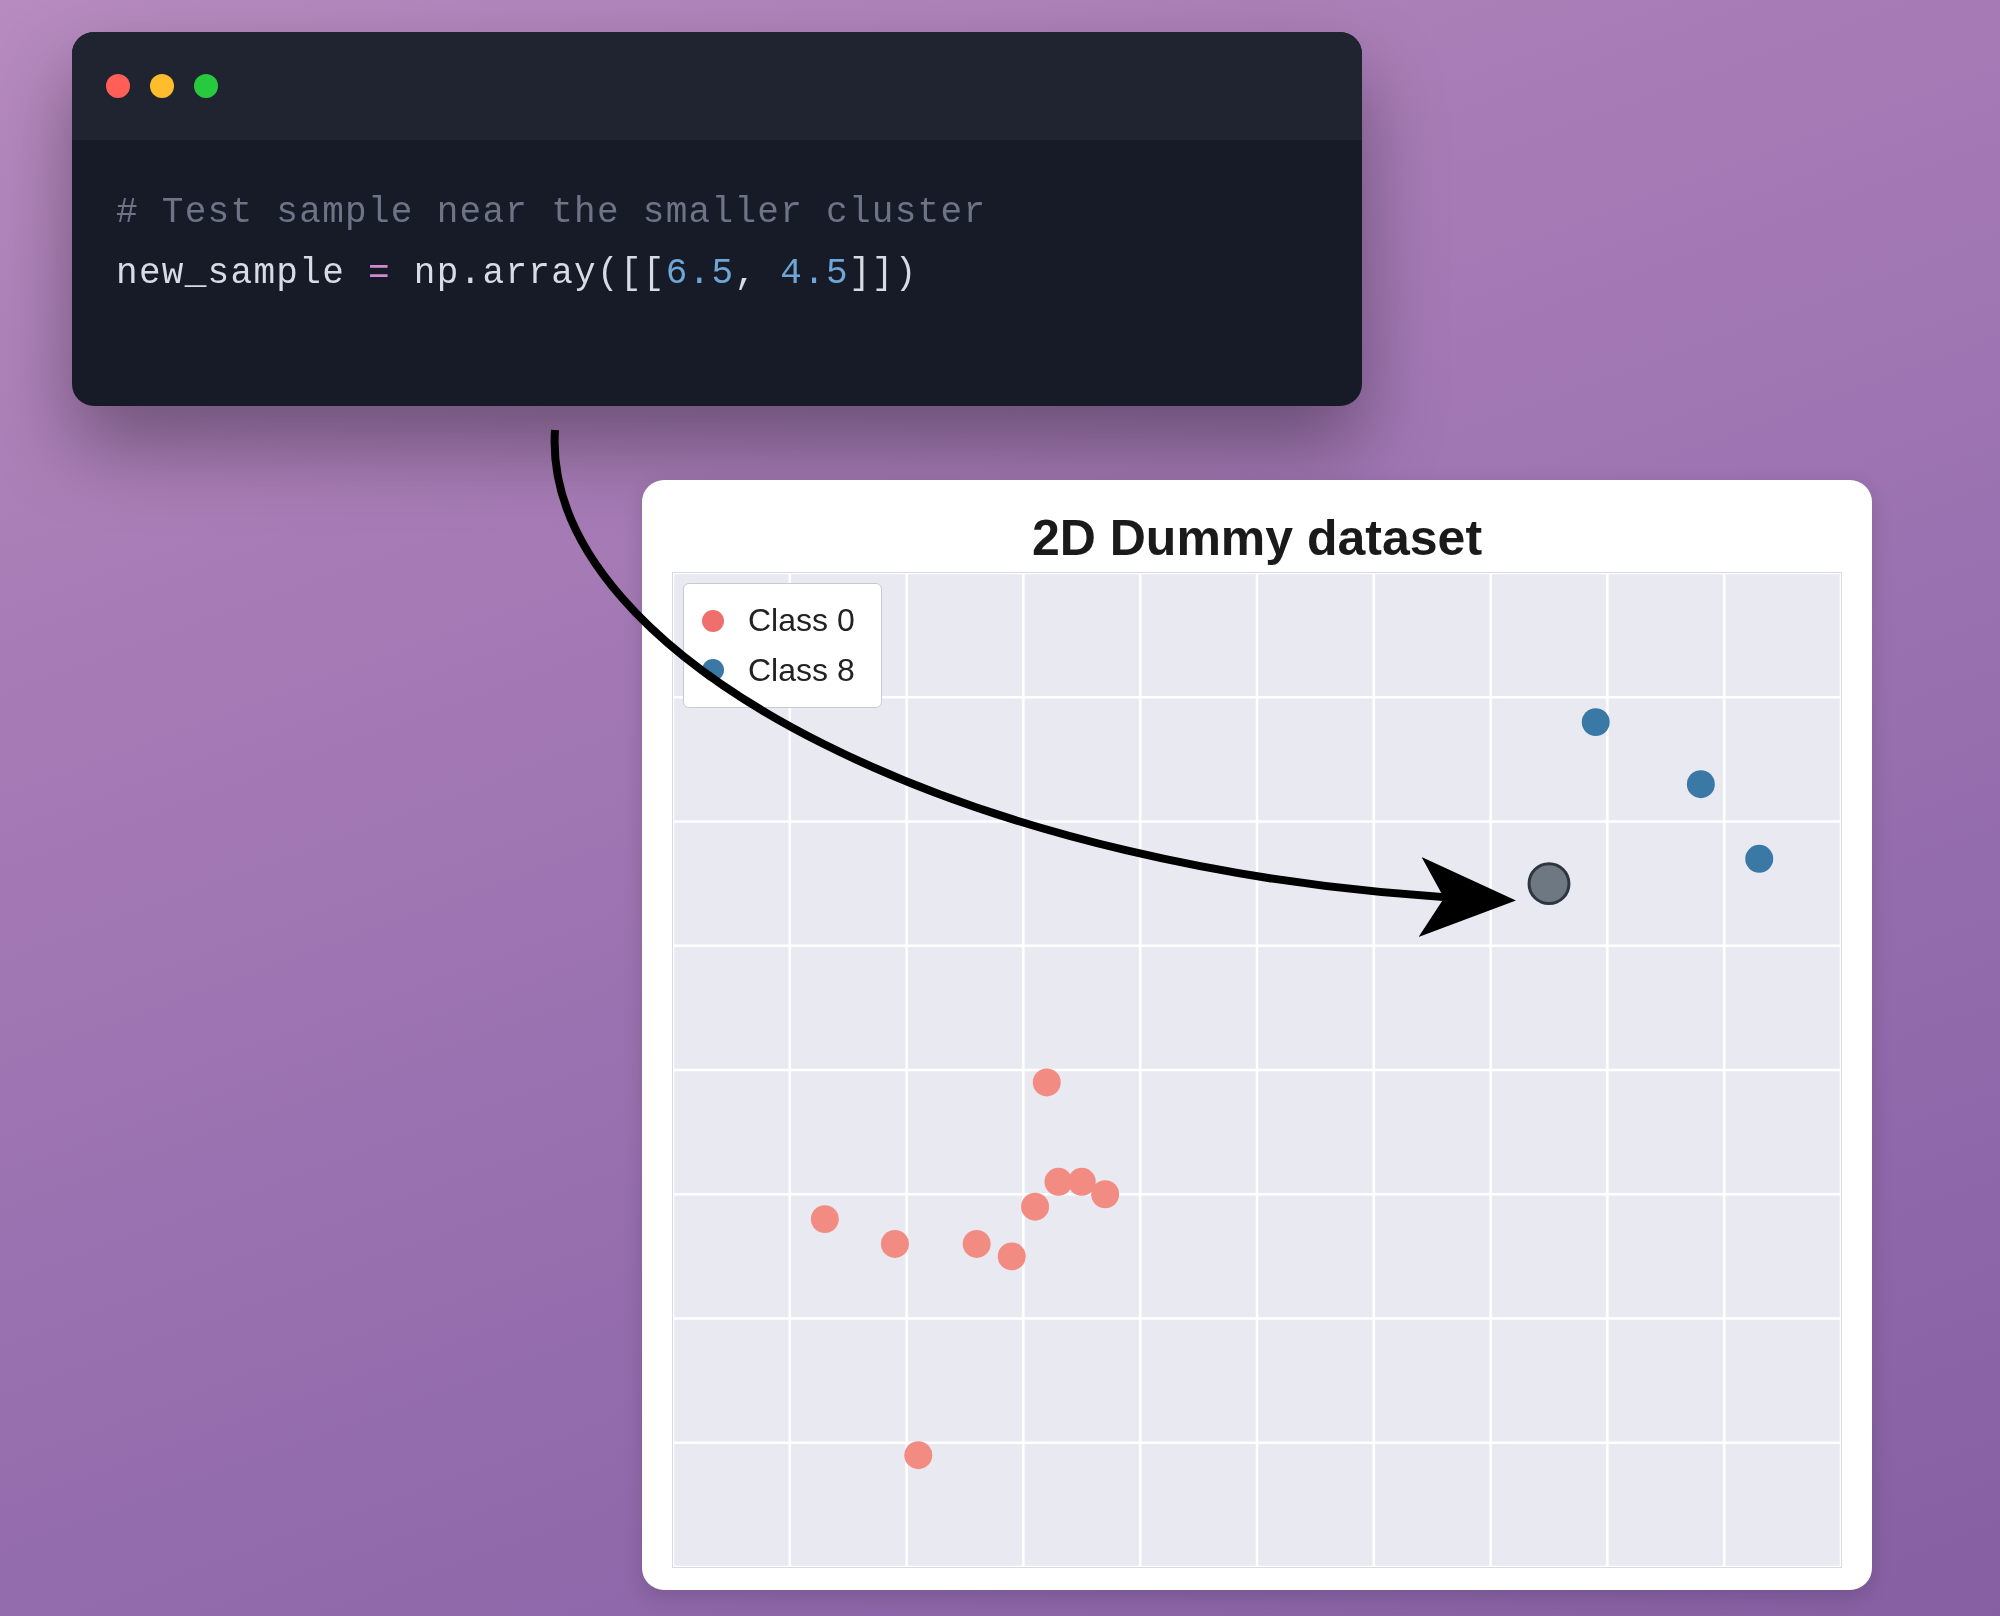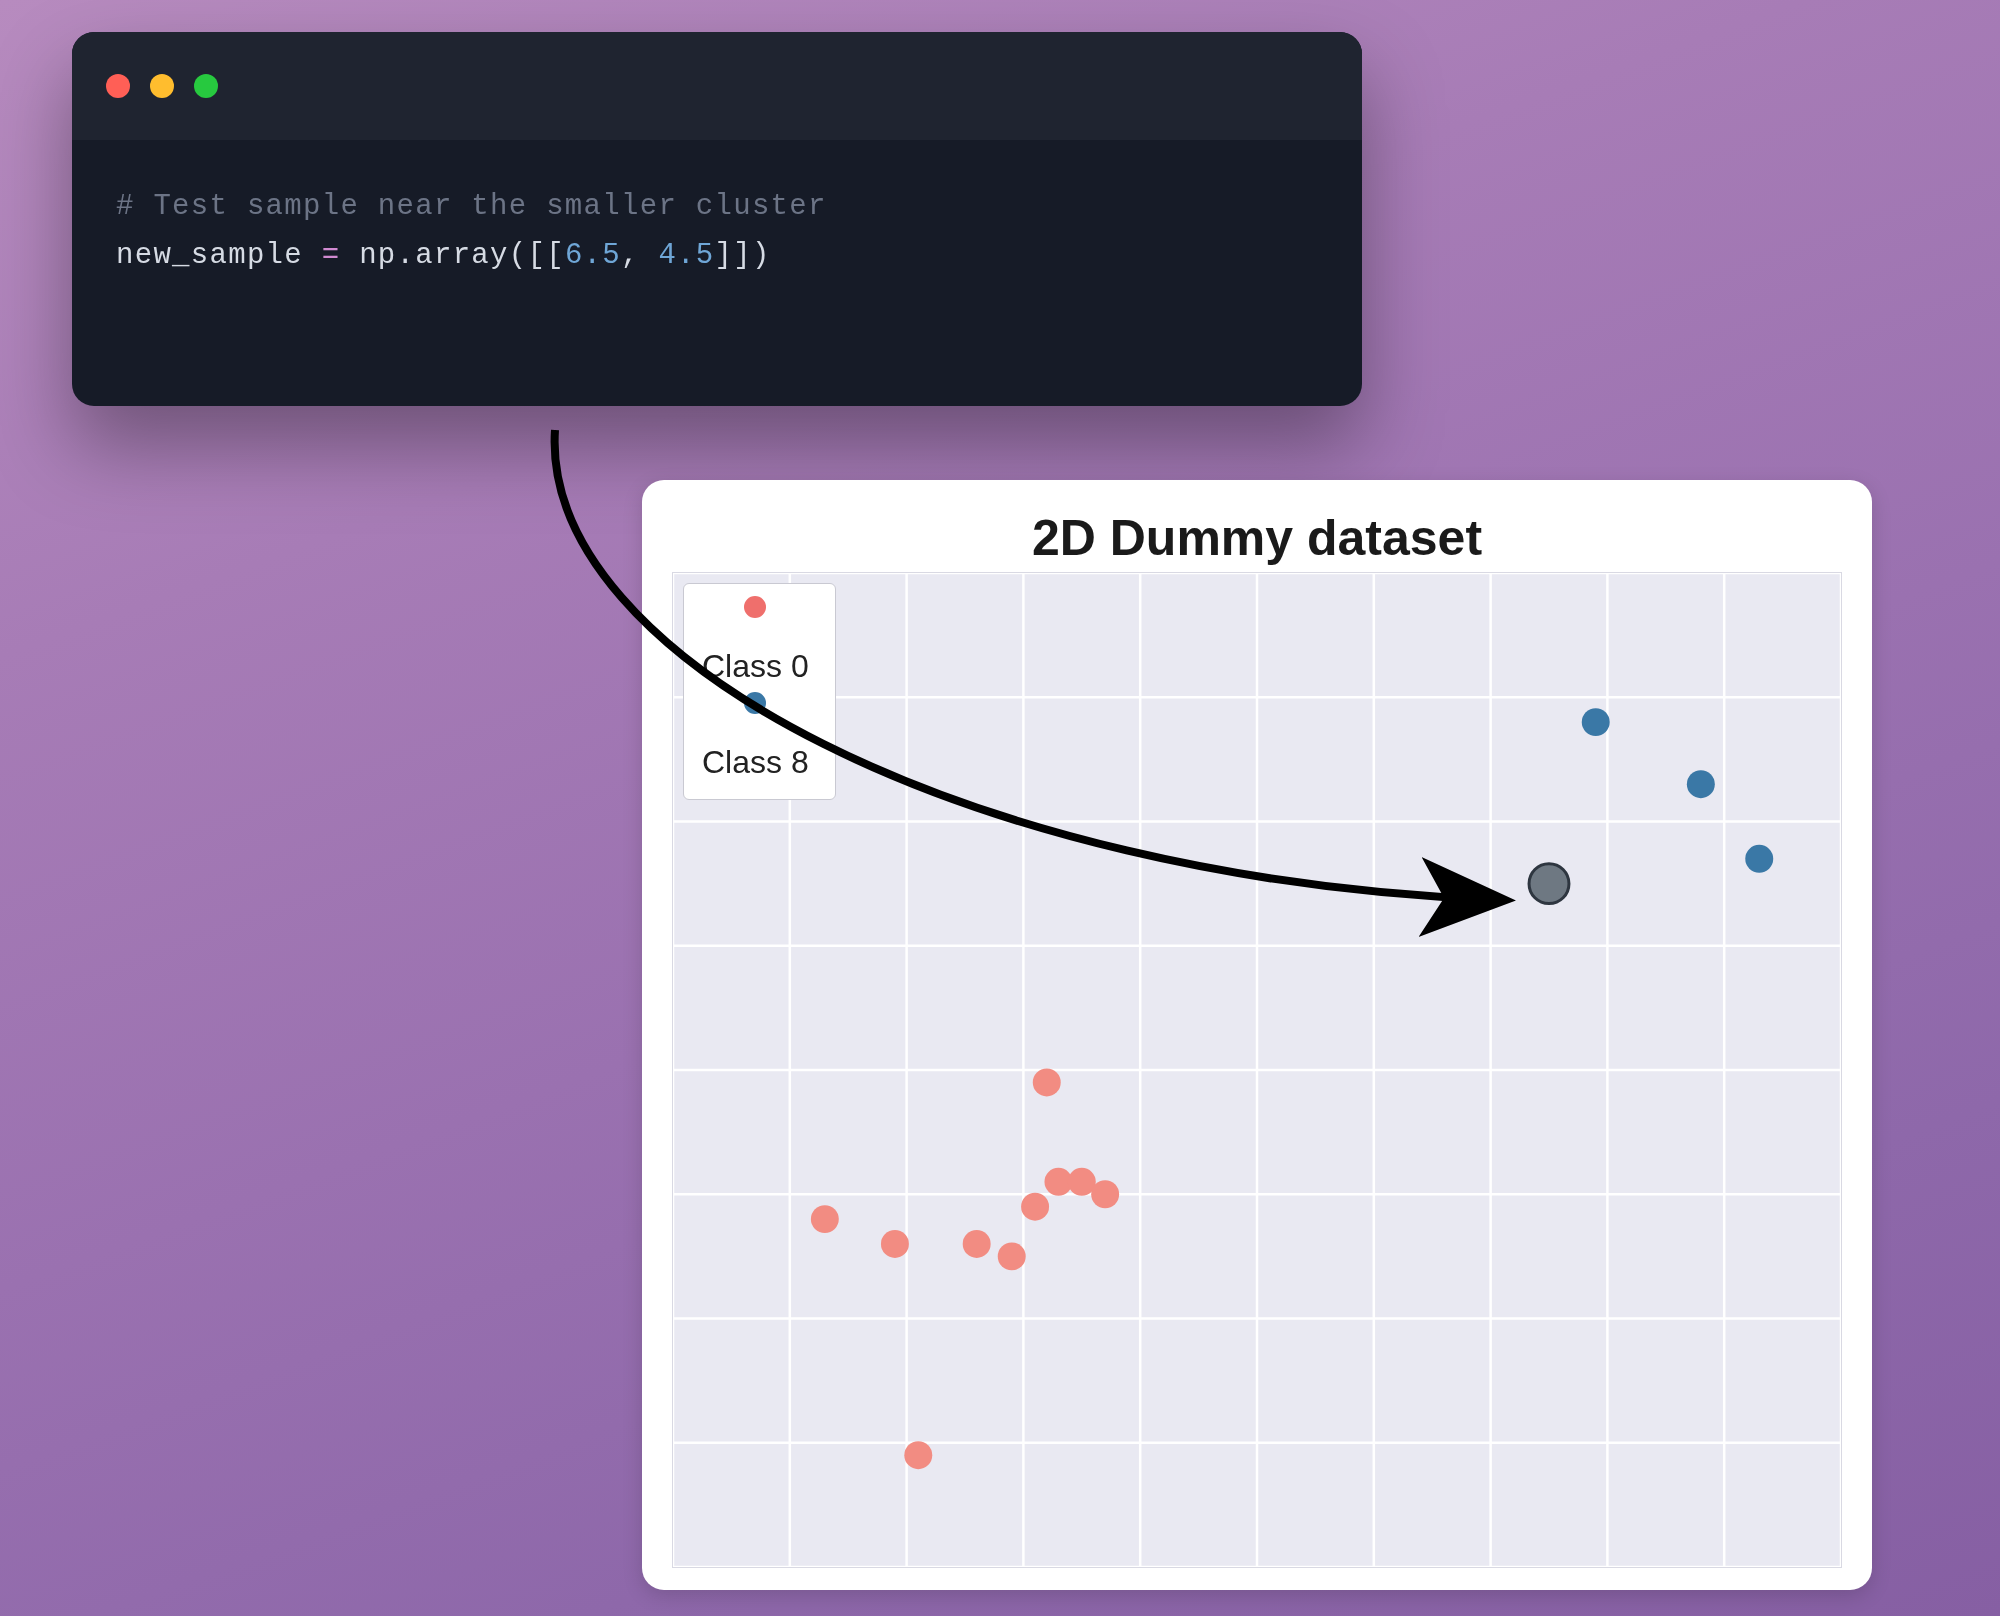--- a/index.html
+++ b/index.html
@@ -40,21 +40,21 @@
   .dot { width: 24px; height: 24px; border-radius: 50%; }
   .dot.red { background: #ff5f56; }
   .dot.yellow { background: #ffbd2e; }
   .dot.green { background: #27c93f; }
   .code-body {
     padding: 42px 44px 0 44px;
   }
   pre.code {
     margin: 0;
     font-family: "SFMono-Regular", Consolas, "Liberation Mono", Menlo, monospace;
-    font-size: 29px;
+    font-size: 36px;
     line-height: 1.7;
     letter-spacing: 1.3px;
     color: #d6dbe4;
     white-space: pre;
   }
   .tk-comment { color: #6c7486; }
   .tk-op { color: #d18ad1; }
   .tk-num { color: #6fa6d6; }
   .tk-default { color: #d6dbe4; }
 
@@ -109,21 +109,20 @@
     padding: 12px 26px 12px 18px;
     font-family: "Comic Sans MS", "Comic Sans", cursive, sans-serif;
     font-size: 32px;
     color: #222;
   }
   .legend-row {
     display: flex;
     align-items: center;
     gap: 24px;
     line-height: 1.55;
-    flex-direction: column;
   }
   .legend-swatch {
     width: 22px; height: 22px; border-radius: 50%;
     flex: 0 0 auto;
   }
   .sw-class0 { background: #ef6f6c; }
   .sw-class1 { background: #3a78a6; }
 
   .pt { stroke: none; }
   .pt-class0 { fill: #f28c82; }

